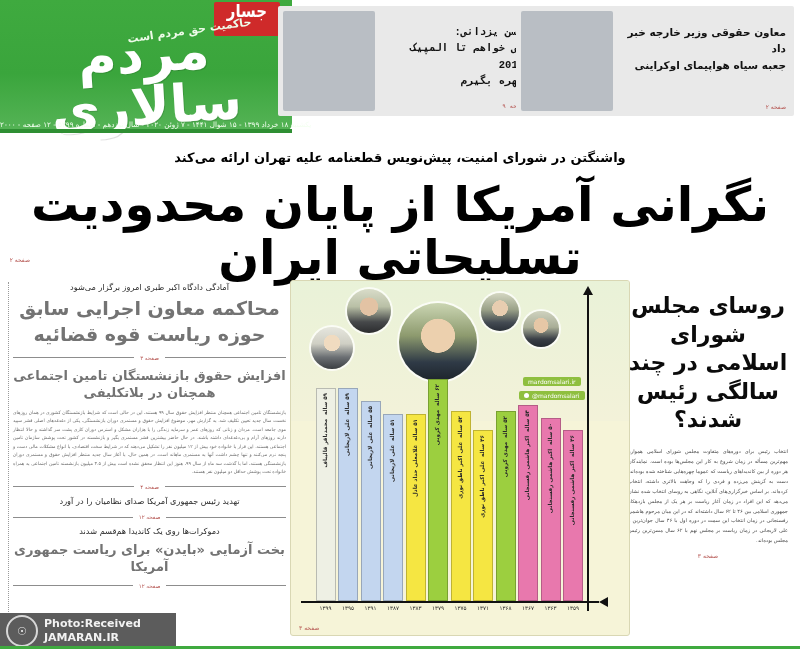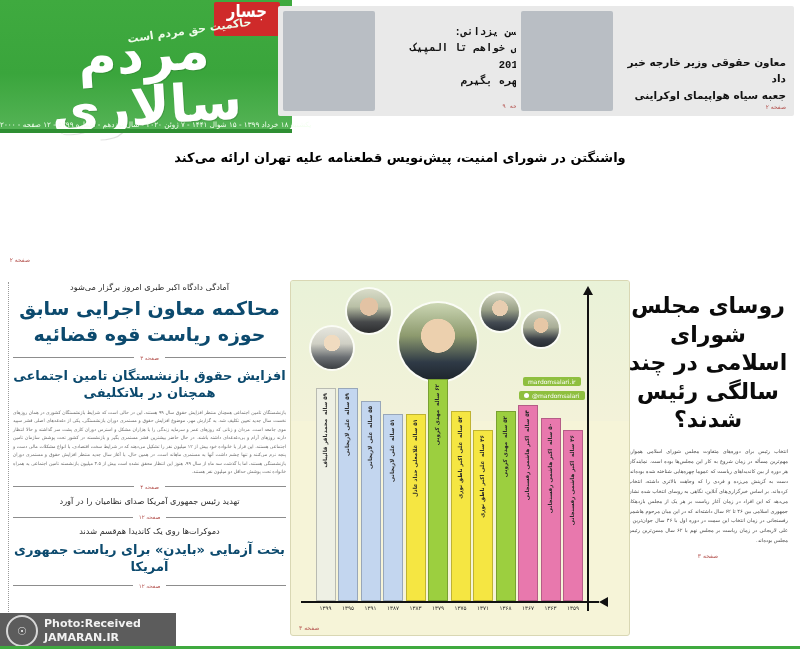--- a/index.html
+++ b/index.html
@@ -65,21 +65,21 @@
     background:#b9bec4;overflow:hidden;
   }
   .teaser.mid .ph{left:5px;width:92px;}
   .teaser.right .ph{left:5px;width:92px;}
   .teaser .txt{
     position:absolute;top:18px;right:8px;
     text-align:right;font-size:10.5px;font-weight:bold;
     line-height:1.55;color:#121212;
   }
   .teaser.mid .txt{width:120px;}
-  .teaser.right .txt{width:168px;margin-top:30px;}
+  .teaser.right .txt{width:168px;}
   .teaser .pg{
     position:absolute;bottom:6px;right:8px;
     font-size:6px;color:#b4534f;
   }
   
   .face-a{background:
      radial-gradient(circle at 50% 34%, #d8a988 0 16%, rgba(216,169,136,0) 17%),
      linear-gradient(180deg,#8d9aa6 0%,#6f7c88 42%,#a43030 60%,#7d2424 100%);}
   .face-c{background:
      radial-gradient(circle at 50% 38%, #d9ab86 0 15%, rgba(217,171,134,0) 16%),
@@ -108,21 +108,21 @@
   }
   .col-right{
     position:absolute;left:628px;top:282px;width:160px;height:352px;
   }
   .art{margin-bottom:4px;}
   .art .k{
     text-align:center;font-size:8.2px;color:#2b2b2b;margin-bottom:3px;
     line-height:1.4;
   }
   .art .h{
-    text-align:center;font-weight:bold;color:#0c4a6e;line-height:1.35;
+    text-align:center;font-weight:bold;color:#737373;line-height:1.35;
   }
   .art .h.big{font-size:19px;}
   .art .h.med{font-size:13px;}
   .rule{
     display:flex;align-items:center;justify-content:center;
     margin:7px 0 6px 0;
   }
   .rule i{height:1px;background:#8d8d8d;flex:1;}
   .rule b{font-size:5.5px;color:#b4534f;padding:0 6px;font-weight:normal;}
   .body-txt{
@@ -276,20 +276,21 @@
       <div class="ph face-c"></div>
       <div class="txt">
         <div>معاون حقوقی وزیر خارجه خبر داد</div>
         <div>جعبه سیاه هواپیمای اوکراینی</div>
       </div>
       <div class="pg">صفحه ۲</div>
     </div>
   </div>
 
   <div class="kicker">واشنگتن در شورای امنیت، پیش‌نویس قطعنامه علیه تهران ارائه می‌کند</div>
+  <div class="headline">نگرانی آمریکا از پایان محدودیت تسلیحاتی ایران</div>
   <div class="headline-pg">صفحه ۲</div>
 
   <div class="col-left">
 
     <div class="art">
       <div class="k">آمادگی دادگاه اکبر طبری امروز برگزار می‌شود</div>
       <div class="h big">محاکمه معاون اجرایی سابق حوزه ریاست قوه قضائیه</div>
     </div>
 
     <div class="rule">

